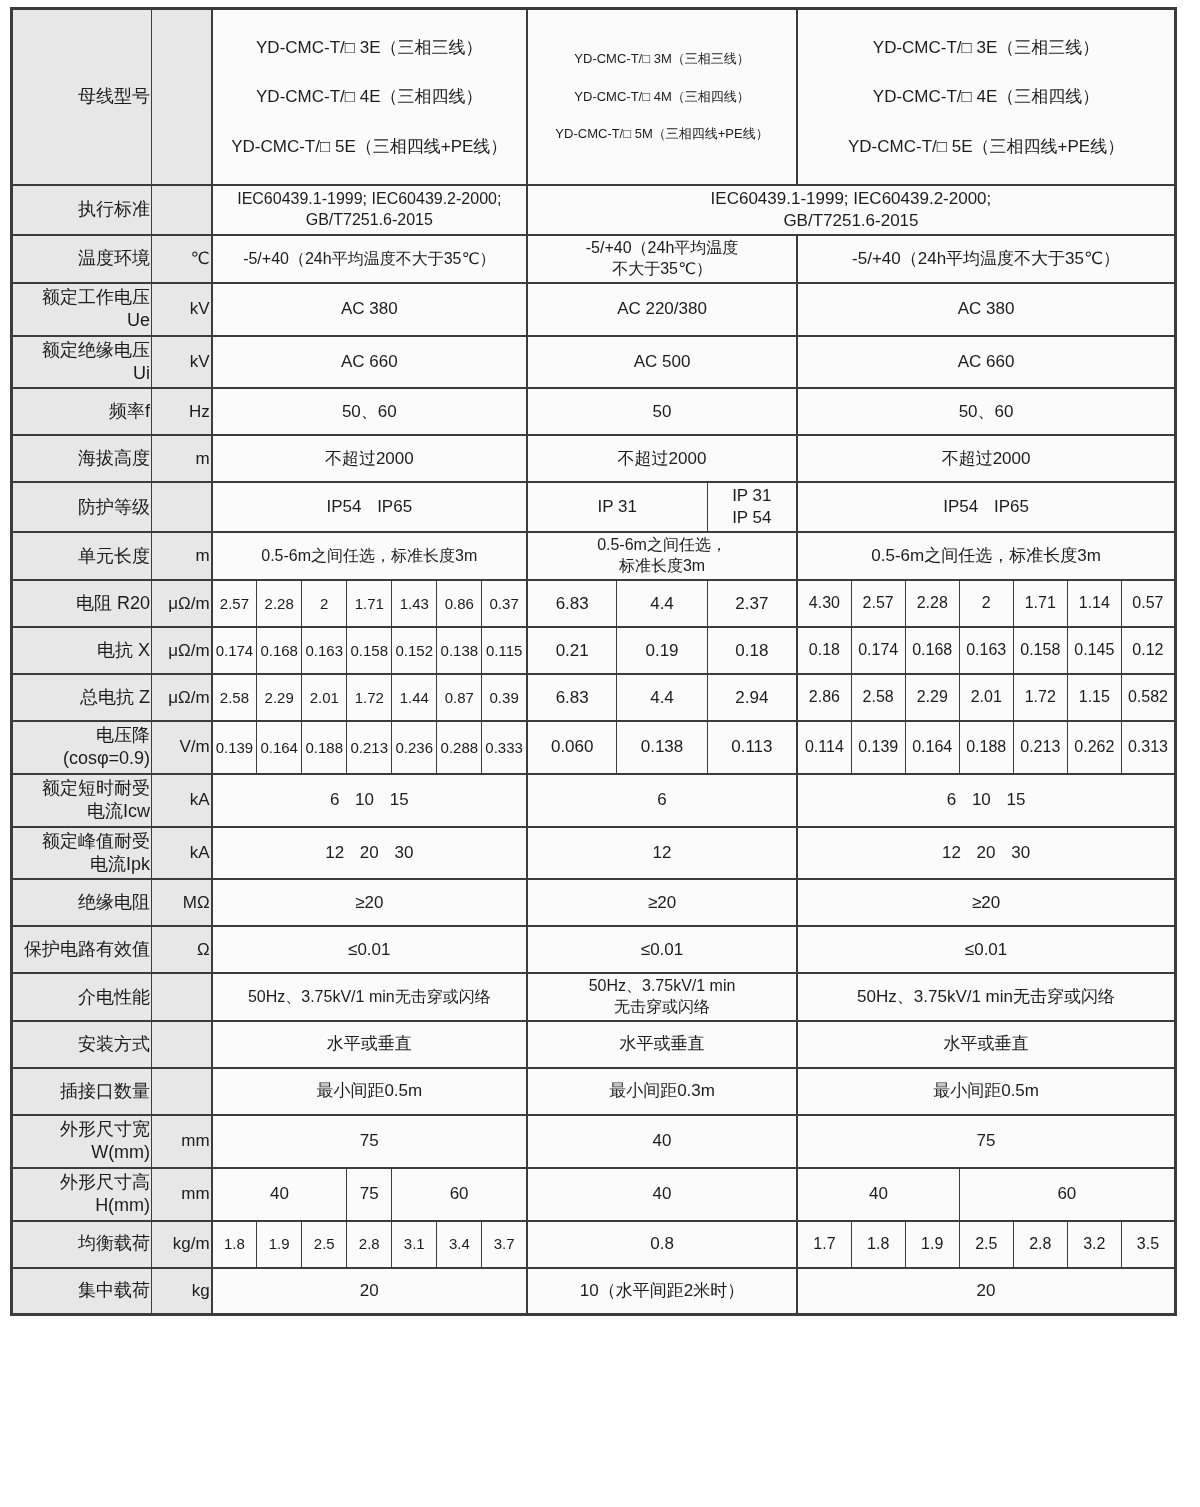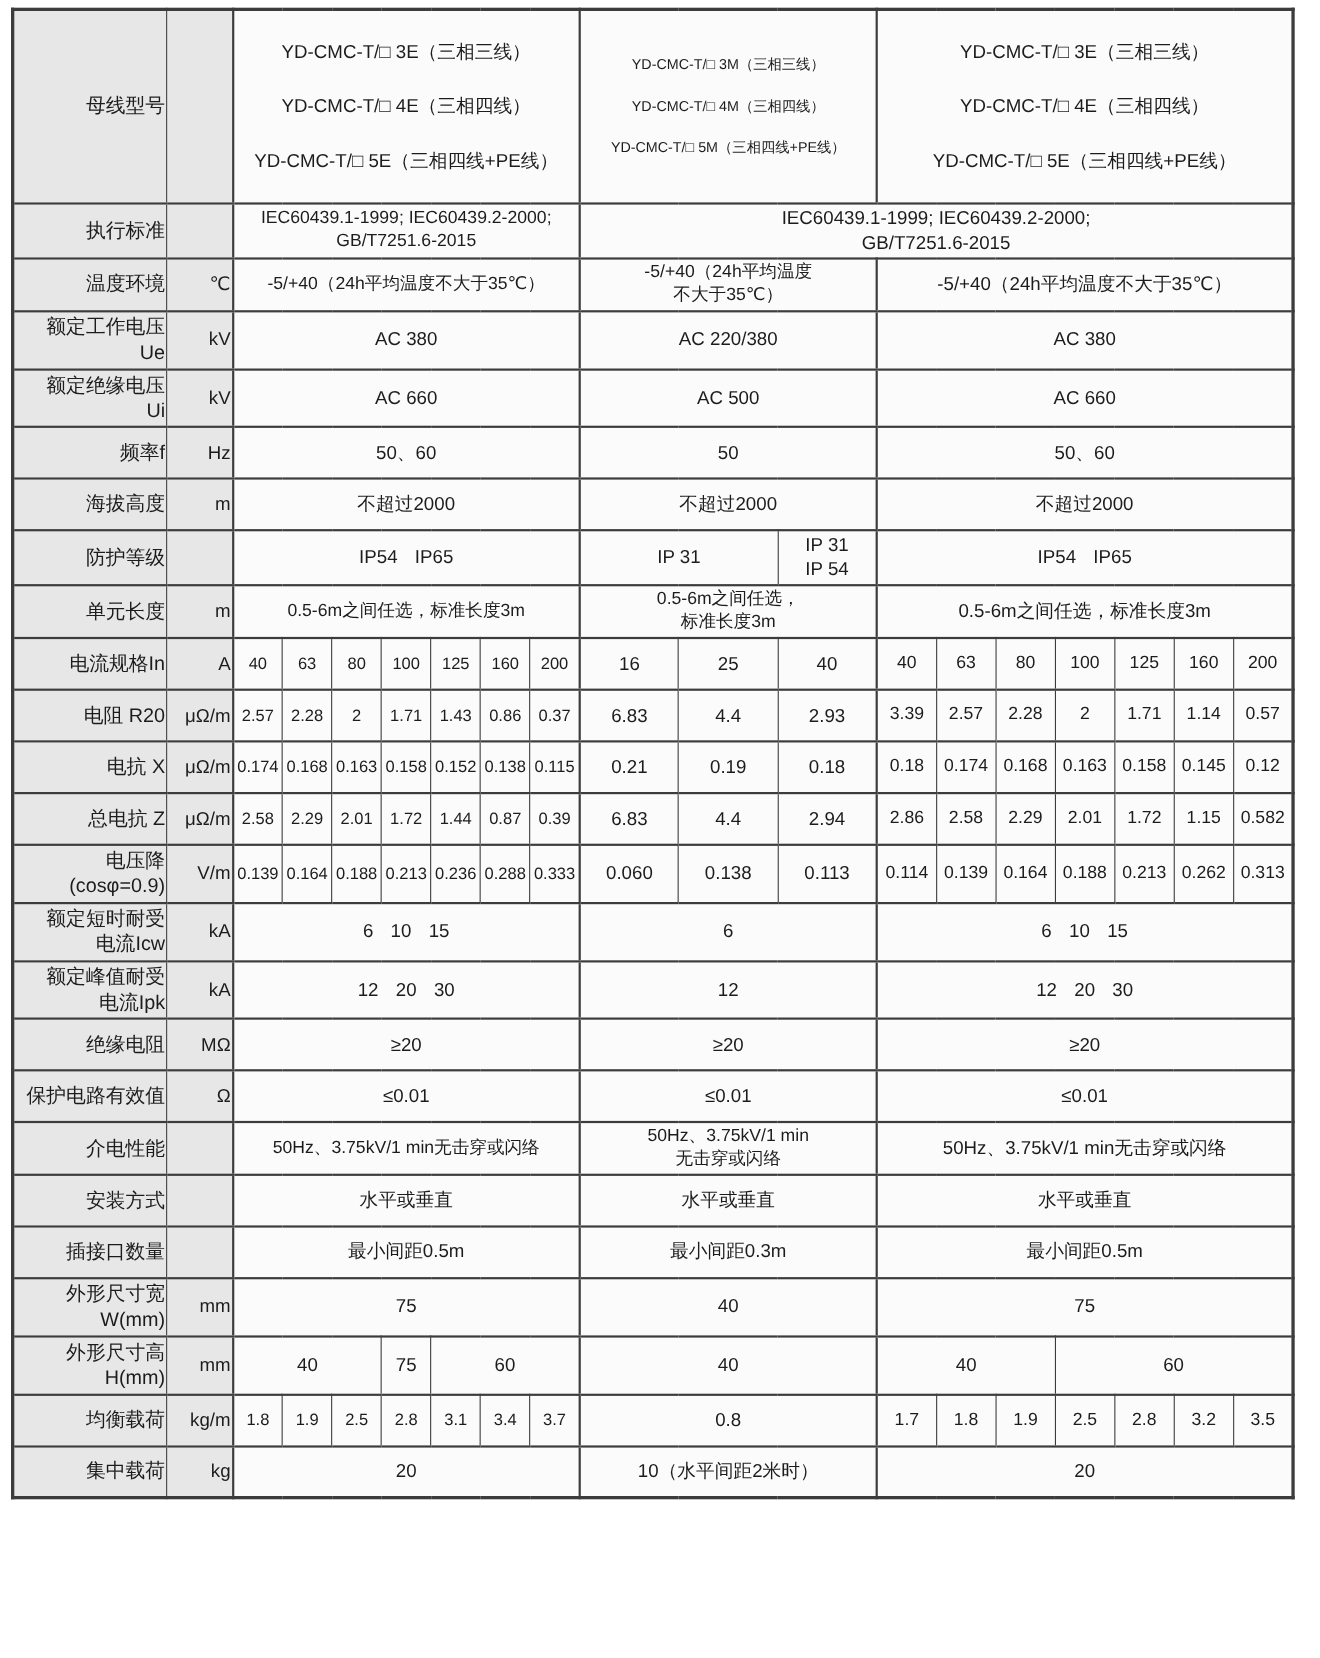--- a/index.html
+++ b/index.html
@@ -146,56 +146,35 @@
 
   <tr>
     <td class="lb">单元长度</td>
     <td class="un">m</td>
     <td class="gs t16" colspan="7">0.5-6m之间任选，标准长度3m</td>
     <td class="gs t16" colspan="3">0.5-6m之间任选，
 标准长度3m</td>
     <td class="gs" colspan="7">0.5-6m之间任选，标准长度3m</td>
   </tr>
 
-  <tr>
-    <td class="lb">电流规格In</td>
-    <td class="un">A</td>
-    <td class="gs n1">40</td>
-    <td class="n1">63</td>
-    <td class="n1">80</td>
-    <td class="n1">100</td>
-    <td class="n1">125</td>
-    <td class="n1">160</td>
-    <td class="n1">200</td>
-    <td class="gs n2">16</td>
-    <td class="n2">25</td>
-    <td class="n2">40</td>
-    <td class="gs n3">40</td>
-    <td class="n3">63</td>
-    <td class="n3">80</td>
-    <td class="n3">100</td>
-    <td class="n3">125</td>
-    <td class="n3">160</td>
-    <td class="n3">200</td>
-  </tr>
 
   <tr>
     <td class="lb">电阻 R20</td>
     <td class="un">μΩ/m</td>
     <td class="gs n1">2.57</td>
     <td class="n1">2.28</td>
     <td class="n1">2</td>
     <td class="n1">1.71</td>
     <td class="n1">1.43</td>
     <td class="n1">0.86</td>
     <td class="n1">0.37</td>
     <td class="gs n2">6.83</td>
     <td class="n2">4.4</td>
-    <td class="n2">2.93</td>
-    <td class="gs n3">3.39</td>
+    <td class="n2">2.37</td>
+    <td class="gs n3">4.30</td>
     <td class="n3">2.57</td>
     <td class="n3">2.28</td>
     <td class="n3">2</td>
     <td class="n3">1.71</td>
     <td class="n3">1.14</td>
     <td class="n3">0.57</td>
   </tr>
 
   <tr>
     <td class="lb">电抗 X</td>

